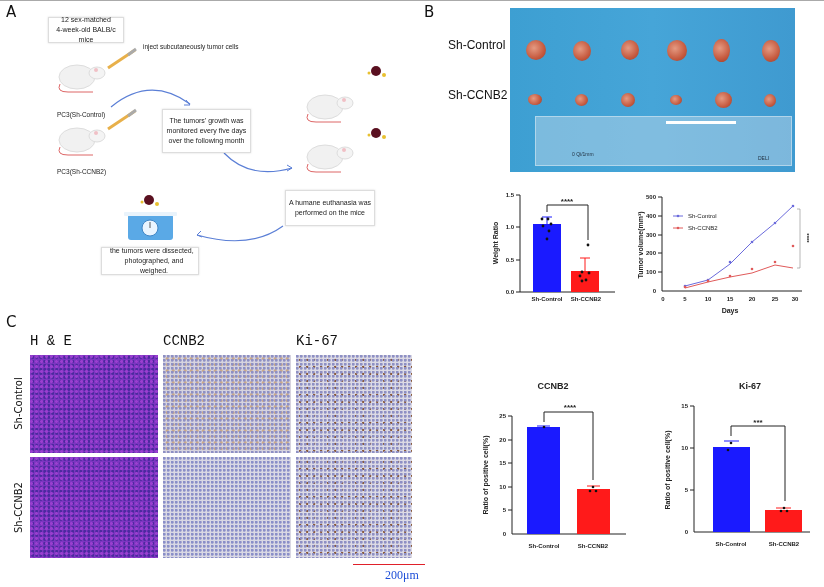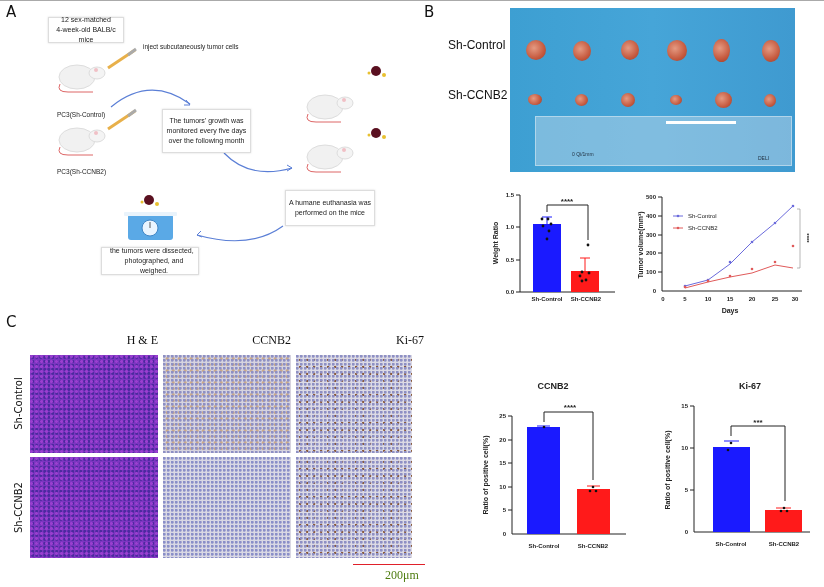--- a/index.html
+++ b/index.html
@@ -11,21 +11,21 @@
   .lbl { position:absolute; font-size:6.5px; color:#222; white-space:nowrap; }
   .photo { position:absolute; left:510px; top:8px; width:285px; height:164px; background:linear-gradient(90deg,#3d9fd2,#46a5d8 50%,#3f9ad0); overflow:hidden; }
   .tumor { position:absolute; border-radius:50%; background:radial-gradient(circle at 40% 40%,#e49a82,#c65a3f 60%,#9b3b2a); }
   .ruler { position:absolute; left:25px; top:108px; width:255px; height:48px; background:rgba(200,220,235,.45); border:1px solid rgba(255,255,255,.4); }
   .bname { position:absolute; font-size:12px; color:#111; }
   .hist { position:absolute; }
   .he { background:radial-gradient(circle at 30% 30%, #9a3fd0 0 1px, transparent 2px) 0 0/5px 5px, radial-gradient(circle at 70% 60%, #4b2a9e 0 1px, transparent 2px) 0 0/4px 4px, #7c35c1; }
   .ihc { background:radial-gradient(circle at 30% 30%, #8e90c4 0 1px, transparent 2px) 0 0/4px 4px, radial-gradient(circle at 70% 60%, #c9a98c 0 1px, transparent 2px) 0 0/6px 6px, #d6d3df; }
   .ihc2 { background:radial-gradient(circle at 30% 30%, #8a8fc8 0 1px, transparent 2px) 0 0/4px 4px, #d9d8e4; }
   .ki { background:radial-gradient(circle at 30% 30%, #8e90c4 0 1px, transparent 2px) 0 0/4px 4px, radial-gradient(circle at 60% 70%, #8a5b3c 0 0.8px, transparent 1.5px) 0 0/7px 7px, #dcdae5; }
-  .colhead { position:absolute; font-size:12px; font-family:Liberation Serif, serif; text-align:right; width:128px; }
+  .colhead { position:absolute; font-size:14px; font-family:Liberation Mono, monospace; text-align:left; width:128px; }
   .rowhead { position:absolute; font-size:10px; font-family:"DejaVu Sans", sans-serif; transform:rotate(-90deg); transform-origin:center; white-space:nowrap; text-align:center; width:100px; }
   svg text { font-family:"Liberation Sans", sans-serif; }
 </style>
 </head>
 <body>
 
 <div class="topline"></div>
 
 <div class="panel-letter" style="left:6px;top:3px;">A</div>
 
@@ -247,21 +247,21 @@
 <div class="rowhead" style="left:-32px;top:502px;">Sh-CCNB2</div>
 
 <div class="hist he" style="left:30px;top:355px;width:128px;height:98px;"></div>
 <div class="hist ihc" style="left:163px;top:355px;width:128px;height:98px;"></div>
 <div class="hist ki" style="left:296px;top:355px;width:116px;height:98px;"></div>
 <div class="hist he" style="left:30px;top:457px;width:128px;height:101px;"></div>
 <div class="hist ihc2" style="left:163px;top:457px;width:128px;height:101px;"></div>
 <div class="hist ki" style="left:296px;top:457px;width:116px;height:101px;"></div>
 
 <div class="abs" style="left:353px;top:564px;width:72px;height:1px;background:#e0202a;"></div>
-<div class="abs" style="left:385px;top:568px;font-size:12px;color:#4d7c0f;font-family:'Liberation Serif',serif;">200μm</div>
+<div class="abs" style="left:385px;top:568px;font-size:12px;color:#1d4ed8;font-family:'Liberation Serif',serif;">200μm</div>
 
 <svg class="abs" style="left:470px;top:370px;" width="180" height="217">
   <g font-size="6" font-weight="bold" fill="#222">
     <text x="83" y="19" text-anchor="middle" font-size="9">CCNB2</text>
     <line x1="42" y1="46" x2="42" y2="164" stroke="#222"></line>
     <line x1="42" y1="164" x2="156" y2="164" stroke="#222"></line>
     <line x1="38" y1="46" x2="42" y2="46" stroke="#222"></line>
       <line x1="38" y1="70" x2="42" y2="70" stroke="#222"></line>
     <line x1="38" y1="93" x2="42" y2="93" stroke="#222"></line>
       <line x1="38" y1="117" x2="42" y2="117" stroke="#222"></line>

